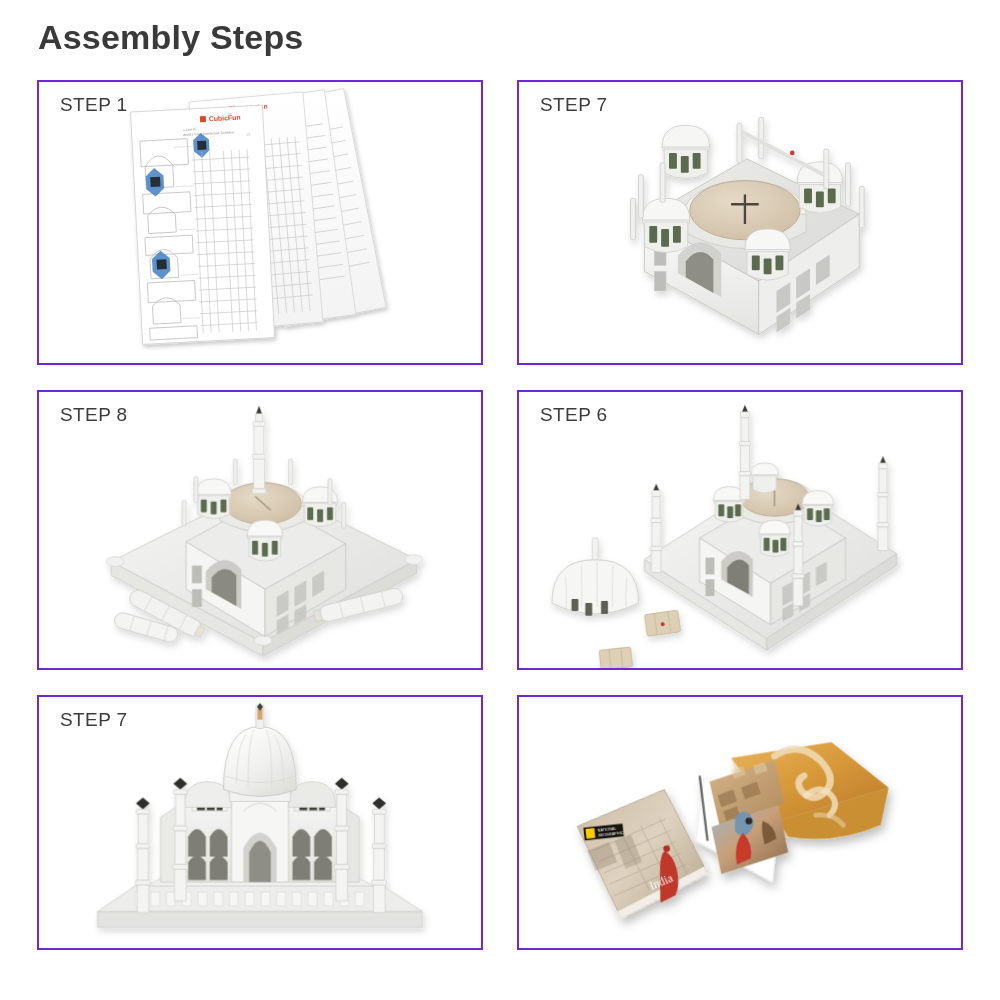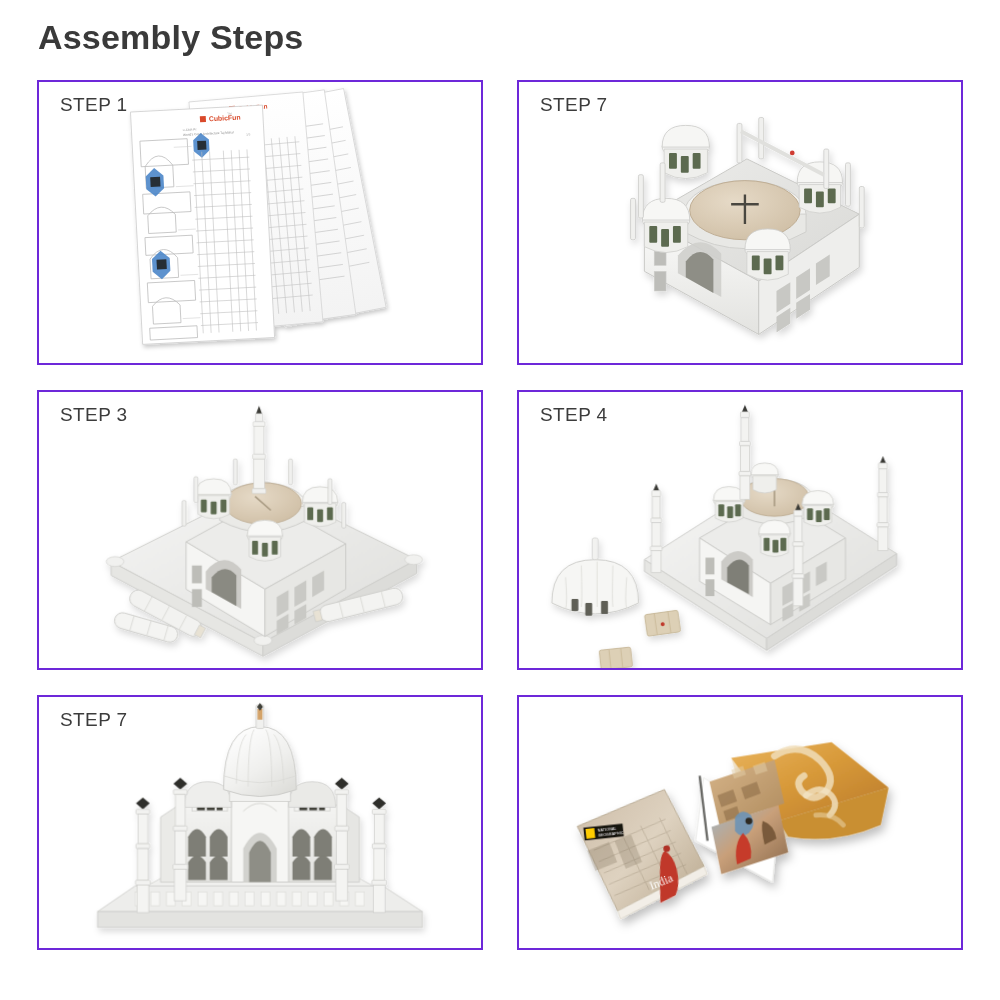--- a/index.html
+++ b/index.html
@@ -258,21 +258,21 @@
           </g>
 
           <path d="M216 44 L300 88" stroke="#e0e0dd" stroke-width="4" fill="none"></path>
           <circle cx="268" cy="66" r="2.4" fill="#cf3b30"></circle>
         </g>
       </svg>
     </div>
   </div>
 
   <div class="panel">
-    <div class="panel-label">STEP 3</div>
+    <div class="panel-label">STEP 8</div>
     <div class="art">
       <svg viewBox="0 0 446 280" preserveAspectRatio="xMidYMid meet">
         <defs>
           <linearGradient id="plinthG" x1="0" y1="0" x2="1" y2="1">
             <stop offset="0" stop-color="#f6f6f5"></stop>
             <stop offset="1" stop-color="#dededb"></stop>
           </linearGradient>
           <radialGradient id="tanG3" cx="0.4" cy="0.35" r="0.8">
             <stop offset="0" stop-color="#e6dac7"></stop>
             <stop offset="1" stop-color="#cdbca2"></stop>
@@ -388,21 +388,21 @@
                 <path d="M22 0v17M44 0v17M66 0v17"></path>
               </g>
             <rect x="-6" y="3" width="7" height="11" fill="#e8e2d4" stroke="#cdcdca" stroke-width="0.7"></rect>
           </g>
         </g>
       </svg>
     </div>
   </div>
 
   <div class="panel">
-    <div class="panel-label">STEP 4</div>
+    <div class="panel-label">STEP 6</div>
     <div class="art">
       <svg viewBox="0 0 446 280" preserveAspectRatio="xMidYMid meet">
         <defs>
           <linearGradient id="plinthG4" x1="0" y1="0" x2="1" y2="1">
             <stop offset="0" stop-color="#f7f7f6"></stop>
             <stop offset="1" stop-color="#dedeDB"></stop>
           </linearGradient>
           <radialGradient id="tanG4" cx="0.4" cy="0.35" r="0.8">
             <stop offset="0" stop-color="#e6dac7"></stop>
             <stop offset="1" stop-color="#cdbca2"></stop>

